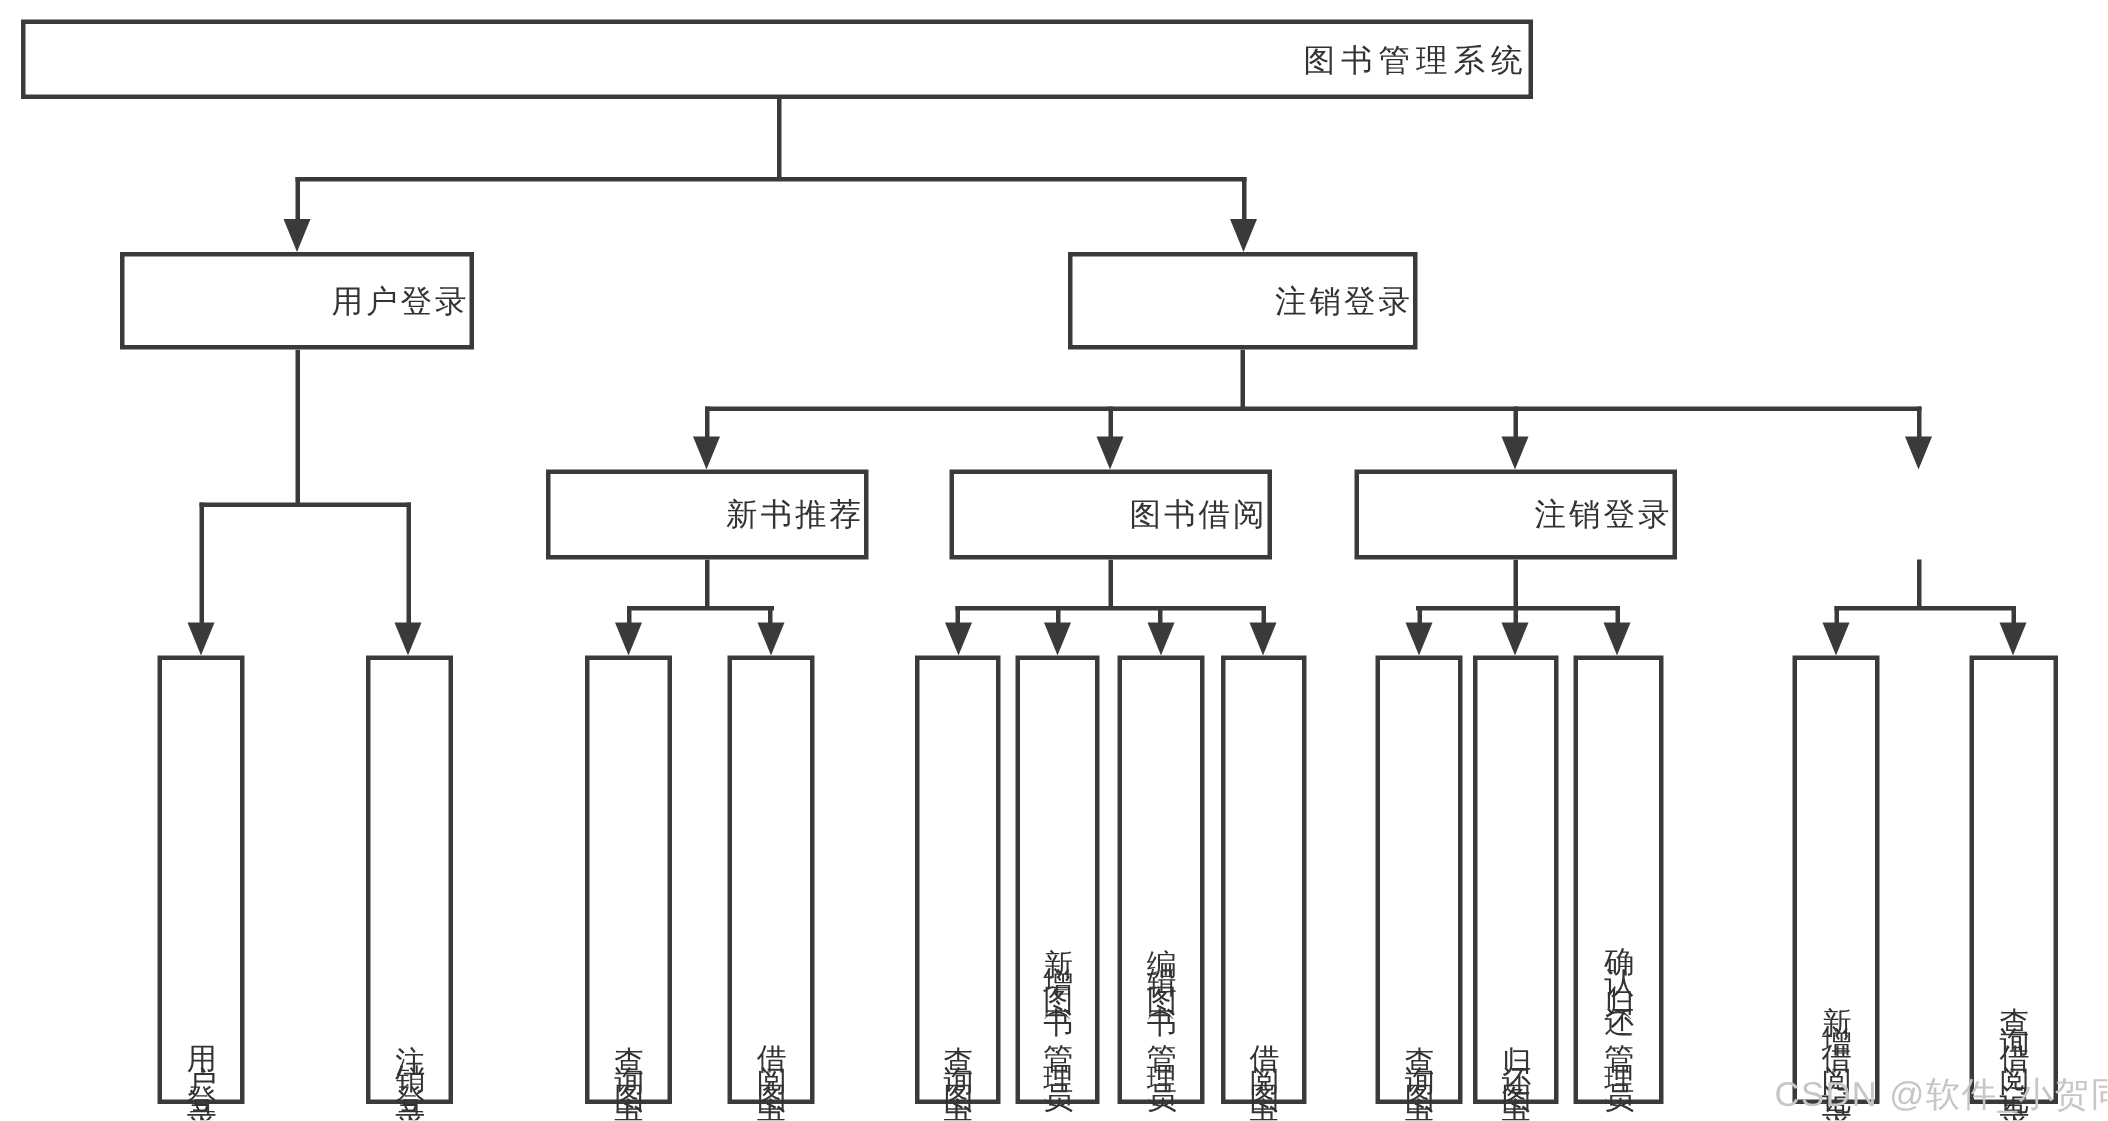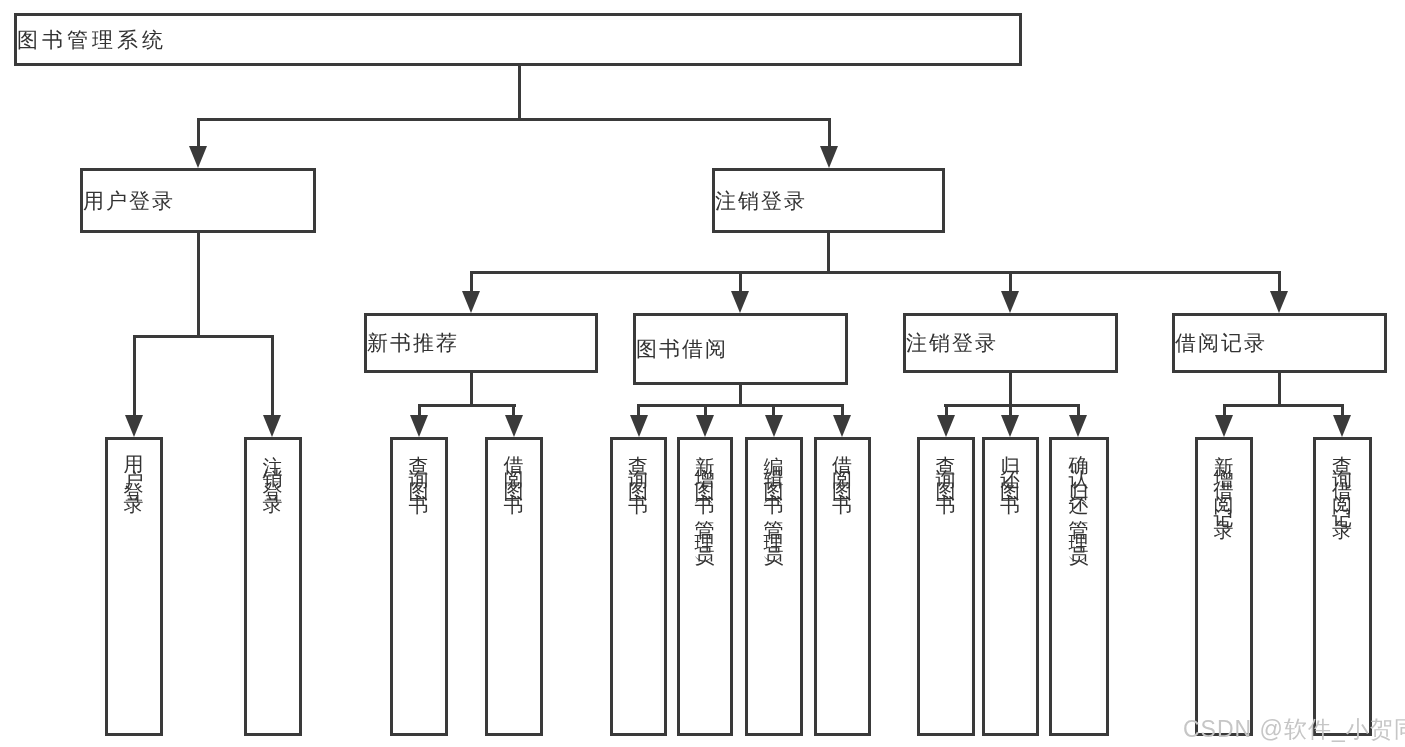--- a/index.html
+++ b/index.html
@@ -6,21 +6,21 @@
   .stage{
     position:relative;width:1405px;height:747px;overflow:hidden;
     background:var(--background,#fff);
     font-family:"Liberation Sans","DejaVu Sans",sans-serif;
     color:var(--text,#333);
   }
   .box{
     position:absolute;box-sizing:border-box;
     background:var(--box-fill,#fff);
     border:3px solid var(--line,#3a3a3a);
-    display:flex;align-items:center;justify-content:flex-start;
+    display:flex;align-items:center;justify-content:flex-end;
     font-size:21px;letter-spacing:2px;white-space:nowrap;
   }
   .box.root{letter-spacing:4px;}
   .vbox{
     writing-mode:vertical-rl;text-orientation:mixed;
     font-size:20px;letter-spacing:13px;line-height:1.1;
   }
   .ln{position:absolute;background:var(--line,#3a3a3a);}
   .arw{
     position:absolute;width:0;height:0;
@@ -101,35 +101,32 @@
   </div>
 
   <div class="box" style="left:80px;top:168px;width:236px;height:65px">
     <span>用户登录</span>
   </div>
 
   <div class="box" style="left:712px;top:168px;width:233px;height:65px">
     <span>注销登录</span>
   </div>
 
-  <div class="box" style="left:364px;top:313px;width:234px;height:60px">
+  <div class="box" style="left:364px;top:313px;width:215px;height:60px">
     <span>新书推荐</span>
   </div>
 
-  <div class="box" style="left:633px;top:313px;width:215px;height:72px">
+  <div class="box" style="left:633px;top:313px;width:215px;height:60px">
     <span>图书借阅</span>
   </div>
 
   <div class="box" style="left:903px;top:313px;width:215px;height:60px">
     <span>注销登录</span>
   </div>
 
-  <div class="box" style="left:1172px;top:313px;width:215px;height:60px">
-    <span>借阅记录</span>
-  </div>
 
   <div class="box vbox" style="left:105px;top:437px;width:58px;height:299px">
     <span>用户登录</span>
   </div>
   <div class="box vbox" style="left:244px;top:437px;width:58px;height:299px">
     <span>注销登录</span>
   </div>
 
   <div class="box vbox" style="left:390px;top:437px;width:58px;height:299px">
     <span>查询图书</span>

